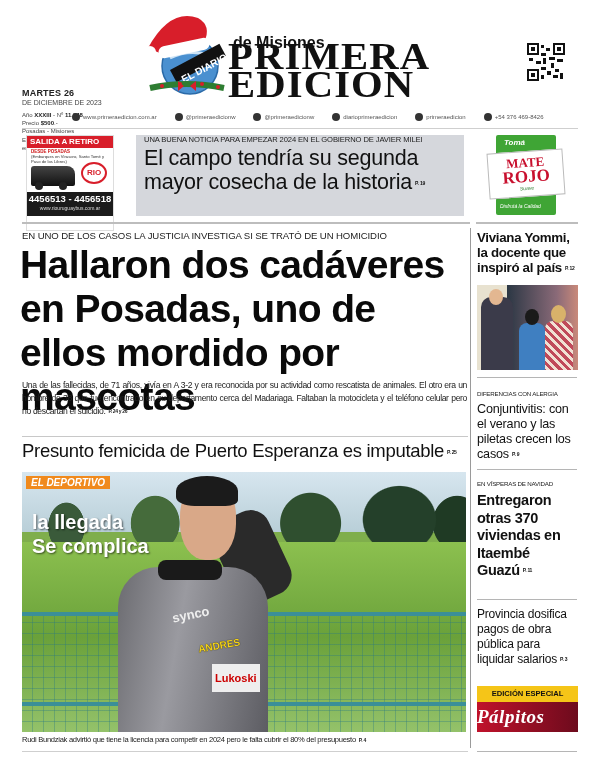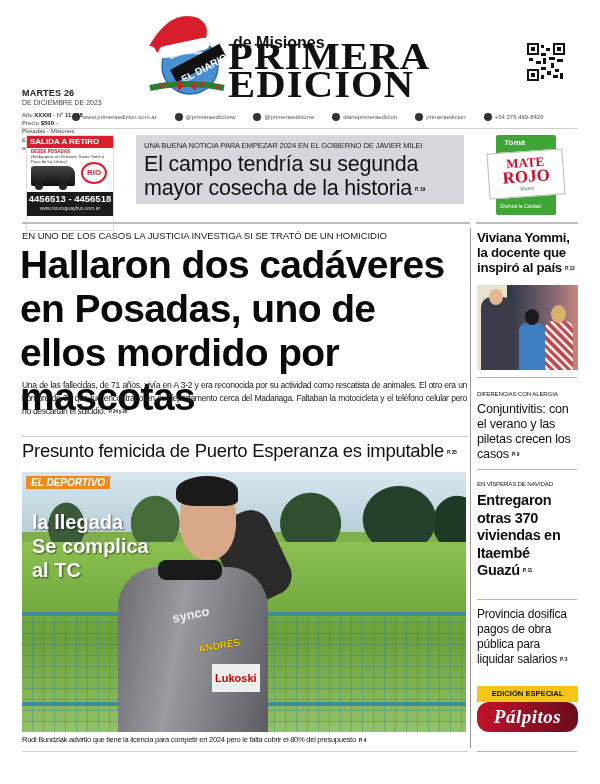--- a/index.html
+++ b/index.html
@@ -33,21 +33,21 @@
   .ad-rio-body { position: relative; height: 44px; }
   .ad-rio-small { font-size: 4.5px; color: #c11; font-weight: bold; padding: 1px 4px 0; }
   .ad-rio-small2 { font-size: 4.2px; color: #333; padding: 0 4px; line-height: 5px; }
   .ad-rio-bus { position: absolute; left: 4px; top: 18px; width: 44px; height: 20px; background: linear-gradient(#444,#111); border-radius: 3px 8px 2px 2px; }
   .ad-rio-bus::after { content: ""; position: absolute; left: 4px; bottom: -4px; width: 8px; height: 8px; border-radius: 50%; background: #222; box-shadow: 24px 0 0 #222; }
   .ad-rio-badge { position: absolute; right: 6px; top: 14px; width: 26px; height: 22px; border: 2px solid #d81e2a; border-radius: 50%; color: #d81e2a; font-size: 8px; font-weight: bold; text-align: center; line-height: 18px; }
   .ad-rio-foot { background: #1b1b1b; color: #fff; height: 24px; text-align: center; }
   .ad-rio-phone { font-size: 9.5px; font-weight: bold; line-height: 13px; }
   .ad-rio-url { font-size: 5px; line-height: 7px; color: #ddd; }
 
-  .lead-box { left: 136px; top: 135px; width: 328px; height: 69px; background: #d5d7dc; padding: 6px 8px; }
+  .lead-box { left: 136px; top: 135px; width: 328px; height: 81px; background: #d5d7dc; padding: 0 8px; }
   .lead-kicker { font-size: 7.6px; color: #222; letter-spacing: -0.1px; }
   .lead-title { font-size: 21.5px; line-height: 24px; color: #111; margin-top: 2px; letter-spacing: -0.2px; }
   .pref { font-size: 5px; font-weight: bold; vertical-align: middle; margin-left: 3px; }
 
   .ad-mate { left: 486px; top: 135px; width: 80px; height: 80px; background: #fff; position: absolute; overflow: hidden; }
   .ad-mate-bg { position: absolute; left: 10px; top: 0; width: 60px; height: 80px; background: #3fa535; border-radius: 2px; }
   .ad-mate-toma { position: absolute; left: 18px; top: 3px; font-size: 8px; font-style: italic; font-weight: bold; color: #fff; }
   .ad-mate-banner { position: absolute; left: 2px; top: 16px; width: 76px; height: 46px; background: #fff; border: 1px solid #bbb; transform: rotate(-4deg); text-align: center; }
   .ad-mate-l1 { font-family: "Liberation Serif", serif; font-size: 13px; font-weight: bold; color: #c8102e; line-height: 13px; margin-top: 4px; }
   .ad-mate-l2 { font-family: "Liberation Serif", serif; font-size: 17px; font-weight: bold; color: #c8102e; line-height: 16px; }
@@ -104,21 +104,21 @@
   .ph-bg { position: absolute; left: 30%; top: 0; width: 70%; height: 100%; background: linear-gradient(90deg, #2b3744, #8a6a78 70%, #c9897a); }
   .p1 { position: absolute; left: 4px; top: 12px; width: 32px; height: 75px; background: #3b3b4a; border-radius: 10px 10px 0 0; }
   .p1h { position: absolute; left: 12px; top: 4px; width: 14px; height: 16px; background: #e3b791; border-radius: 50%; }
   .p2 { position: absolute; left: 42px; top: 38px; width: 26px; height: 50px; background: #3f7fc1; border-radius: 8px 8px 0 0; }
   .p2h { position: absolute; left: 48px; top: 24px; width: 14px; height: 16px; background: #1a1a1a; border-radius: 50%; }
   .p3 { position: absolute; left: 68px; top: 36px; width: 28px; height: 52px; background: repeating-linear-gradient(45deg, #c04a5a 0 3px, #f1e1d4 3px 6px); border-radius: 8px 8px 0 0; }
   .p3h { position: absolute; left: 74px; top: 20px; width: 15px; height: 18px; background: #d9b26a; border-radius: 50%; }
 
   .ad-palpitos { left: 477px; top: 686px; width: 101px; height: 46px; }
   .pal-top { background: #f5c518; height: 16px; text-align: center; font-size: 7.6px; font-weight: bold; line-height: 16px; color: #111; }
-  .pal-bot { background: linear-gradient(90deg, #c0122b, #6d0b1d); height: 30px; text-align: center; font-family: "Liberation Serif", serif; font-style: italic; font-weight: bold; font-size: 19px; color: #fff; line-height: 30px; letter-spacing: 0.5px; border-radius: 12px; }
+  .pal-bot { background: linear-gradient(90deg, #c0122b, #6d0b1d); height: 30px; text-align: left; font-family: "Liberation Serif", serif; font-style: italic; font-weight: bold; font-size: 19px; color: #fff; line-height: 30px; letter-spacing: 0.5px; }
 </style>
 </head>
 <body>
 
 <div class="abs date-block">
   <div class="date-day">MARTES 26</div>
   <div class="date-month">DE DICIEMBRE DE 2023</div>
   <div class="meta-line meta-first"><span>Año </span><b>XXXIII</b><span> - Nº </span><b>11.848</b></div>
   <div class="meta-line"><span>Precio </span><b>$500</b><span>.-</span></div>
   <div class="meta-line">Posadas - Misiones</div>
@@ -258,21 +258,20 @@
   <div class="driver-collar"></div>
   <div class="driver-head"></div>
   <div class="driver-hair"></div>
   <div class="logo-synco">synco</div>
   <div class="logo-andres">ANDRES</div>
   <div class="logo-lukoski">Lukoski</div>
   <div class="sport-tag">EL DEPORTIVO</div>
   <div class="sport-title">
     <div>la llegada</div>
     <div>Se complica</div>
-    <div>al TC</div>
   </div>
 </div>
 <div class="abs caption"><span>Rudi Bundziak advirtió que tiene la licencia para competir en 2024 pero le falta cubrir el 80% del presupuesto</span><span class="pref">P. 4</span></div>
 <div class="abs rule-bottom"></div>
 
 <div class="abs vrule"></div>
 
 <div class="abs side side-title-bold" style="top:230px;"><span>Viviana Yommi, la docente que inspiró al país</span><span class="pref">P. 12</span></div>
 <div class="abs side-photo">
   <div class="ph-left"></div>

